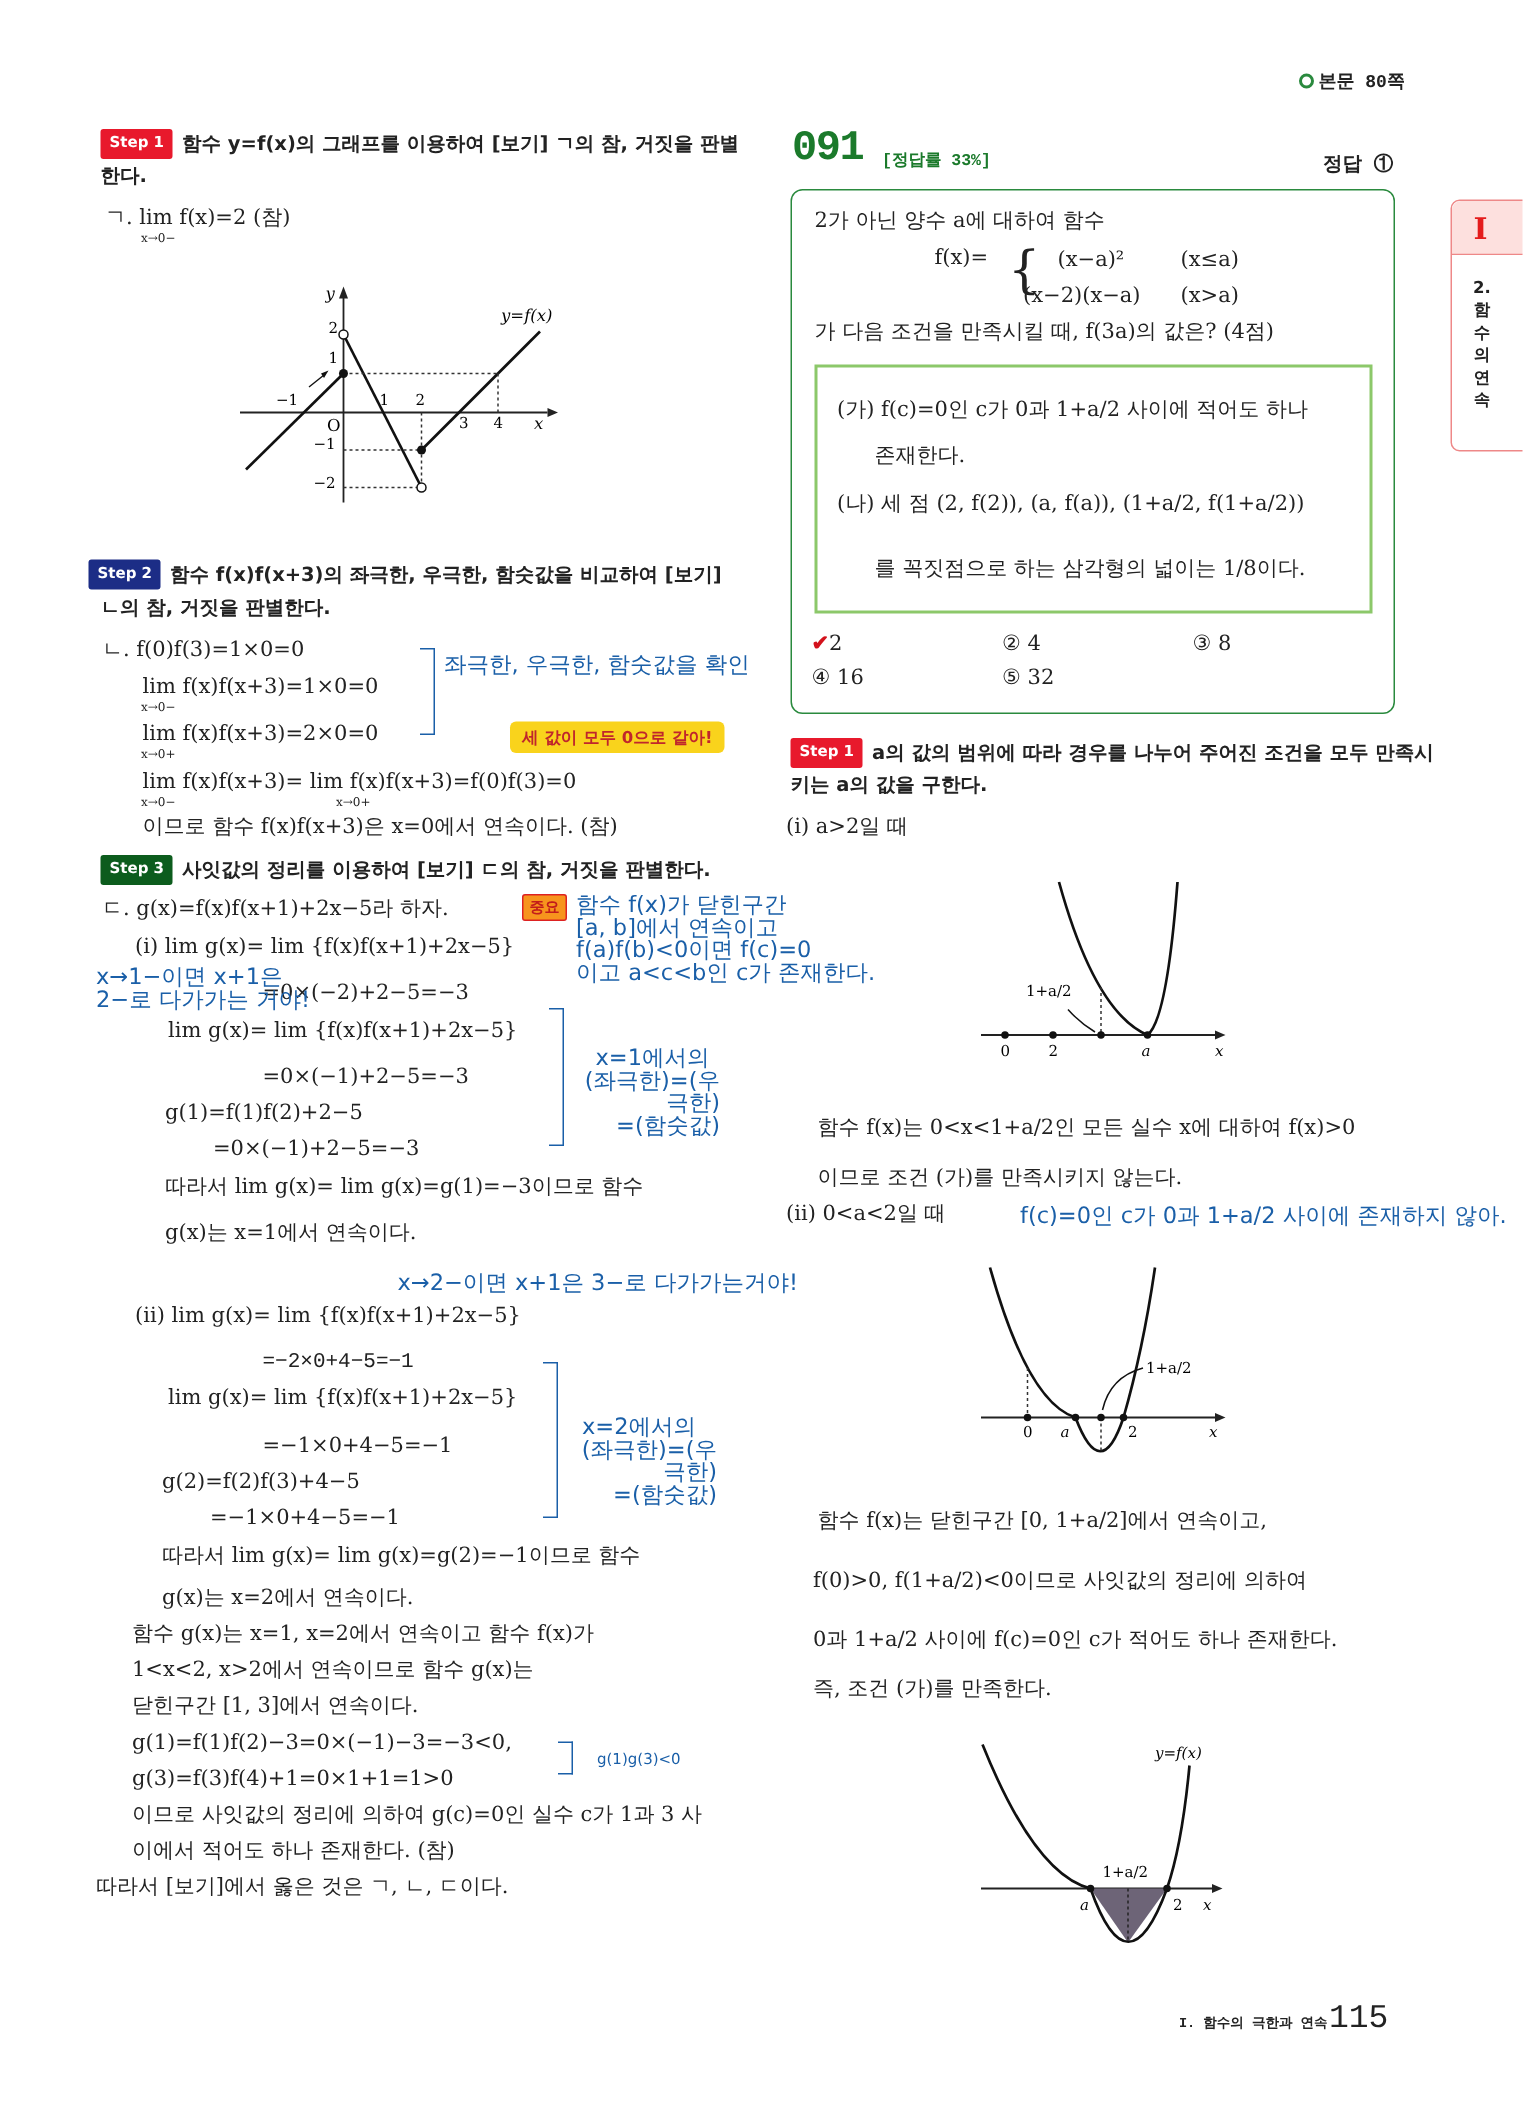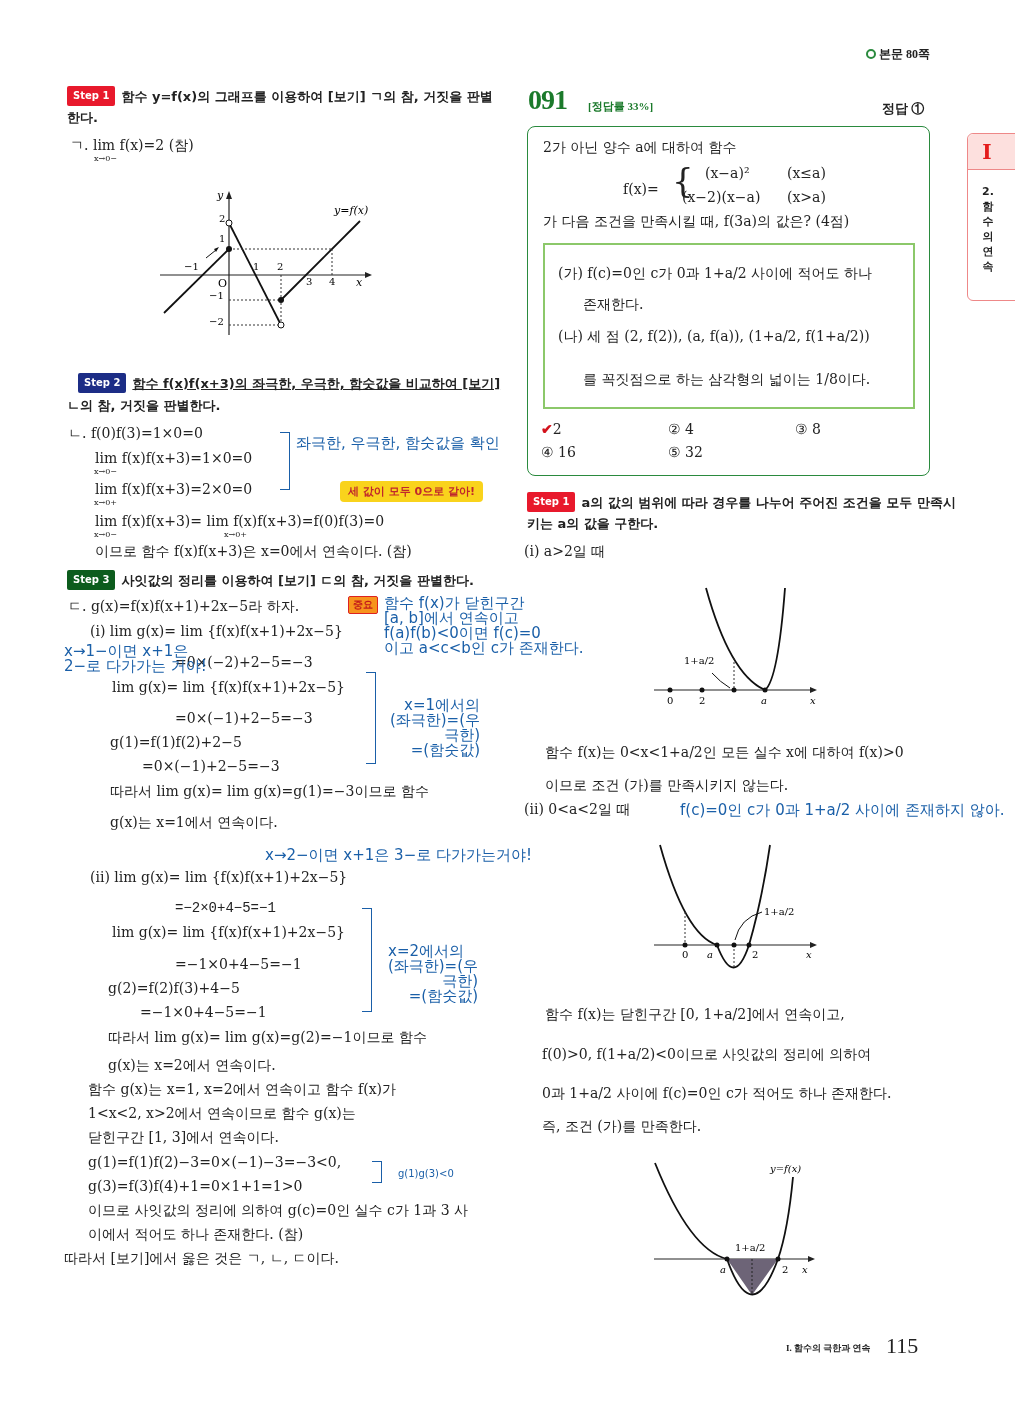--- a/index.html
+++ b/index.html
@@ -1,18 +1,18 @@
 <!DOCTYPE html>
 <html><head>
 <meta charset="utf-8">
 <style>
   *{box-sizing:border-box;margin:0;padding:0}
   body{width:1015px;height:1418px;background:#fff;position:relative;font-family:"DejaVu Serif",serif;color:#222;overflow:hidden}
   .abs{position:absolute}
-  .sans{font-family:Liberation Serif, serif}
+  .sans{font-family:Liberation Mono, monospace}
   .serif{font-family:"DejaVu Serif","Liberation Serif",serif}
   .bold{font-weight:bold}
   .line{position:absolute;font-size:14px;white-space:nowrap;line-height:18px}
   .step{display:inline-block;color:#fff;font-size:10px;padding:1px 6px;border-radius:2px;font-family:"DejaVu Sans",sans-serif;margin-right:6px;vertical-align:2px}
   .step.red{background:#e8192c}
   .step.navy{background:#1c2d86}
   .step.green{background:#0c5c1d}
   .heading{font-family:"DejaVu Sans",sans-serif;font-weight:bold;font-size:13px}
   .note{font-family:"DejaVu Sans",sans-serif;font-size:15px;color:#1a5fa8;line-height:15px}
   .bracket{position:absolute;border:1.5px solid #1a5fa8;border-left:none}
@@ -73,21 +73,21 @@
   <line x1="79" y1="140" x2="131" y2="140" stroke="#333" stroke-dasharray="2,2"></line>
   <line x1="131" y1="90" x2="131" y2="140" stroke="#333" stroke-dasharray="2,2"></line>
   <line x1="56" y1="73" x2="66" y2="65" stroke="#111" stroke-width="1"></line>
   <polygon points="64,64 69,62 66,67" fill="#111"></polygon>
   <circle cx="79" cy="64" r="3" fill="#111"></circle>
   <circle cx="79" cy="38" r="3" fill="#fff" stroke="#111"></circle>
   <circle cx="131" cy="115" r="3" fill="#111"></circle>
   <circle cx="131" cy="140" r="3" fill="#fff" stroke="#111"></circle>
 </svg>
 
-<div class="line heading" style="left:78px;top:373px;text-decoration:underline;">
+<div class="line heading" style="left:59px;top:373px;">
   <span class="step navy">Step 2</span><span>함수 f(x)f(x+3)의 좌극한, 우극한, 함숫값을 비교하여 [보기]</span>
 </div>
 <div class="line heading" style="left:67px;top:397px;">ㄴ의 참, 거짓을 판별한다.</div>
 <div class="line" style="left:68px;top:424px;">ㄴ. f(0)f(3)=1×0=0</div>
 <div class="line" style="left:95px;top:449px;">lim f(x)f(x+3)=1×0=0</div>
 <div class="line" style="left:94px;top:463px;font-size:8px">x→0−</div>
 <div class="line" style="left:95px;top:480px;">lim f(x)f(x+3)=2×0=0</div>
 <div class="line" style="left:94px;top:494px;font-size:8px">x→0+</div>
 <div class="line" style="left:95px;top:512px;">lim f(x)f(x+3)= lim f(x)f(x+3)=f(0)f(3)=0</div>
 <div class="line" style="left:94px;top:526px;font-size:8px">x→0−</div>
@@ -115,21 +115,21 @@
     <div>2−로 다가가는 거야!</div>
 </div>
 <div class="line" style="left:112px;top:678px;">lim g(x)= lim {f(x)f(x+1)+2x−5}</div>
 <div class="line" style="left:175px;top:709px;">=0×(−1)+2−5=−3</div>
 <div class="line" style="left:110px;top:733px;">g(1)=f(1)f(2)+2−5</div>
 <div class="line" style="left:142px;top:757px;">=0×(−1)+2−5=−3</div>
 <div class="line" style="left:110px;top:782px;">따라서 lim g(x)= lim g(x)=g(1)=−3이므로 함수</div>
 <div class="line" style="left:110px;top:813px;">g(x)는 x=1에서 연속이다.</div>
 <div class="bracket" style="left:366px;top:672px;width:10px;height:92px"></div>
 <div class="abs note" style="left:380px;top:698px;text-align:right;width:100px">
-  <div style="text-align:right;padding-left:10px">x=1에서의</div>
+  <div style="text-align:center;padding-left:10px">x=1에서의</div>
     <div>(좌극한)=(우극한)</div>
     <div>=(함숫값)</div>
 </div>
 
 <div class="abs note" style="left:265px;top:848px;">x→2−이면 x+1은 3−로 다가가는거야!</div>
 <div class="line" style="left:90px;top:868px;">(ii) lim g(x)= lim {f(x)f(x+1)+2x−5}</div>
 <div class="line" style="left:175px;top:899px;font-family:Liberation Mono, monospace;">=−2×0+4−5=−1</div>
 <div class="line" style="left:112px;top:923px;">lim g(x)= lim {f(x)f(x+1)+2x−5}</div>
 <div class="line" style="left:175px;top:955px;">=−1×0+4−5=−1</div>
 <div class="line" style="left:108px;top:979px;">g(2)=f(2)f(3)+4−5</div>
@@ -153,21 +153,21 @@
 <div class="line" style="left:64px;top:1249px;">따라서 [보기]에서 옳은 것은 ㄱ, ㄴ, ㄷ이다.</div>
 <div class="bracket" style="left:372px;top:1161px;width:10px;height:22px"></div>
 <div class="abs note serif" style="left:398px;top:1166px;font-size:10px">g(1)g(3)&lt;0</div>
 
 <div class="abs sans bold" style="left:528px;top:84px;font-size:28px;color:#1b7a2b;letter-spacing:-1px">091</div>
 <div class="abs sans bold" style="left:588px;top:99px;font-size:11px;color:#1b7a2b">[정답률 33%]</div>
 <div class="abs sans bold" style="left:882px;top:100px;font-size:13px">정답 ①</div>
 
 <div class="qbox"></div>
 <div class="line" style="left:543px;top:138px;">2가 아닌 양수 a에 대하여 함수</div>
-<div class="line" style="left:623px;top:180px;">f(x)=</div>
+<div class="line" style="left:623px;top:163px;">f(x)=</div>
 <div class="abs serif" style="left:672px;top:160px;font-size:34px;line-height:40px">{</div>
 <div class="line" style="left:705px;top:164px;">(x−a)²</div>
 <div class="line" style="left:787px;top:164px;">(x≤a)</div>
 <div class="line" style="left:682px;top:188px;">(x−2)(x−a)</div>
 <div class="line" style="left:787px;top:188px;">(x&gt;a)</div>
 <div class="line" style="left:543px;top:212px;">가 다음 조건을 만족시킬 때, f(3a)의 값은? (4점)</div>
 
 <div class="condbox"></div>
 <div class="line" style="left:558px;top:264px;">(가) f(c)=0인 c가 0과 1+a/2 사이에 적어도 하나</div>
 <div class="line" style="left:583px;top:295px;">존재한다.</div>

